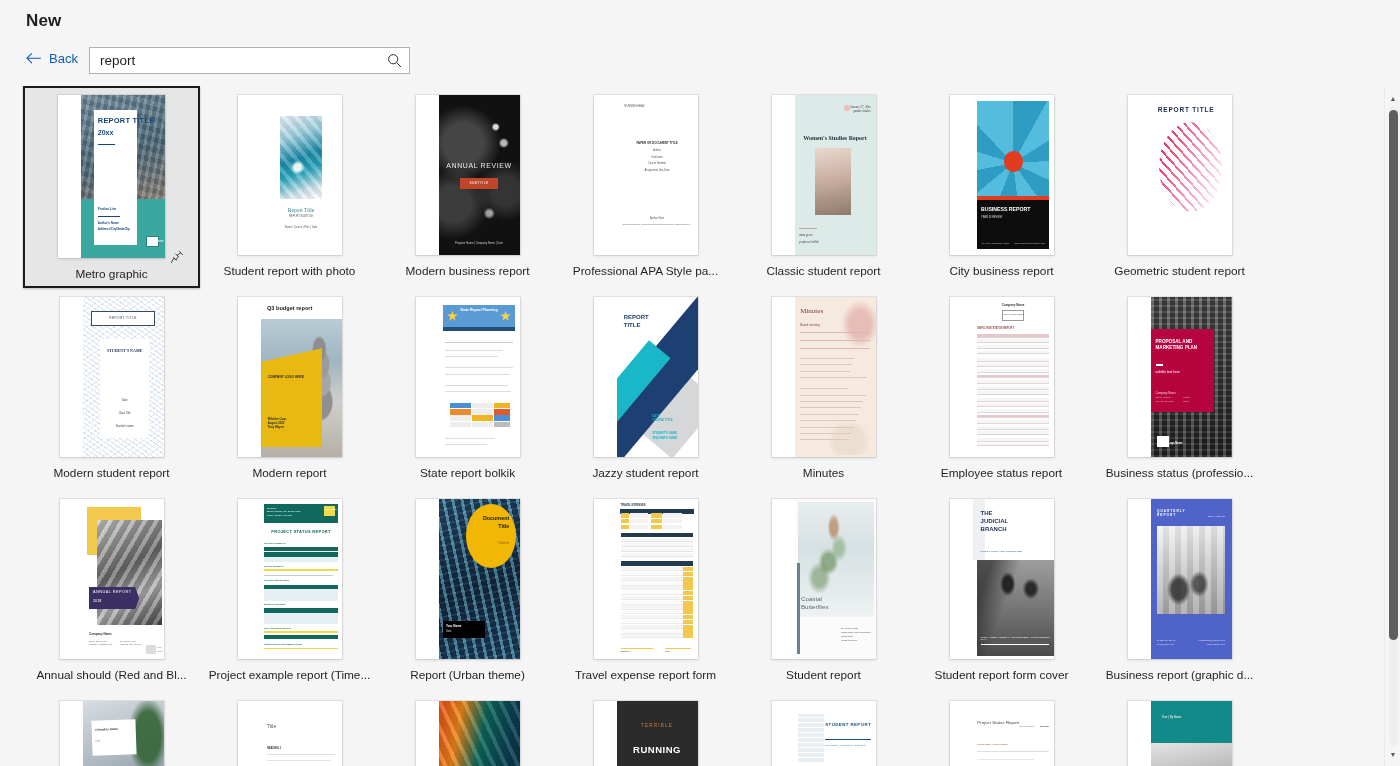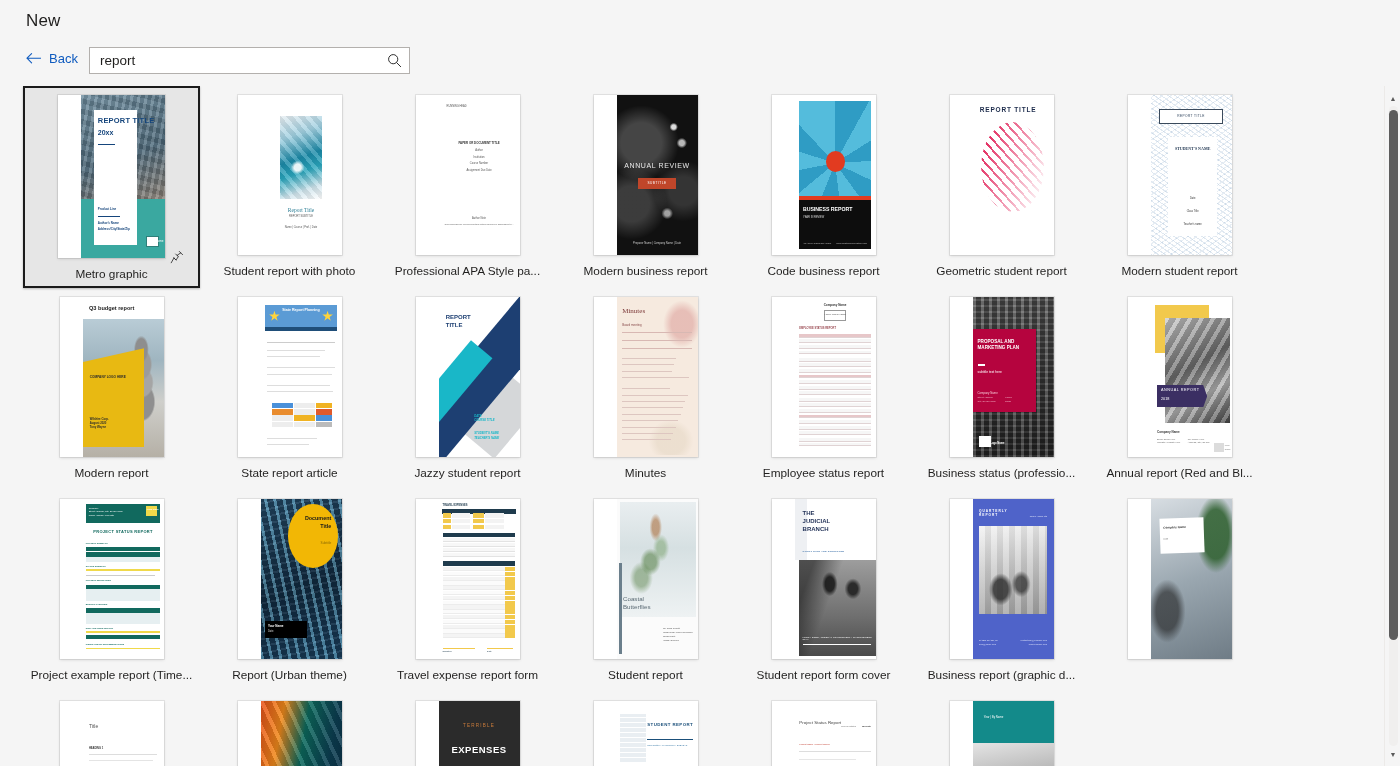--- a/index.html
+++ b/index.html
@@ -8,21 +8,21 @@
     width: 1400px; height: 766px;
     background: #f5f5f5;
     font-family: "Liberation Sans", sans-serif;
     overflow: hidden;
   }
   #app { position: relative; width: 1400px; height: 766px; background: #f5f5f5; }
 
   
   .page-title {
     position: absolute; left: 26px; top: 11px;
-    font-size: 17px; font-weight: 400; color: #201f1e;
+    font-size: 17px; font-weight: 700; color: #201f1e;
     letter-spacing: .1px;
     text-align: right;
   }
   .back-link {
     position: absolute; left: 26px; top: 51px;
     display: flex; align-items: center; gap: 8px;
     color: #0f5bbf; font-size: 13px; cursor: pointer;
   }
   .back-arrow { font-size: 15px; line-height: 1; color: #0f5bbf; }
   .back-label { font-size: 13px; color: #0f5bbf; }
@@ -351,62 +351,77 @@
     <div class="t-txt" style="left:0;right:0;top:70%;text-align:center;font-size:5.5px;color:#2d7f96;font-family:'Liberation Serif',serif">Report Title</div>
     <div class="t-txt" style="left:0;right:0;top:75%;text-align:center;font-size:2.6px;color:#555">REPORT SUBTITLE</div>
     <div class="t-txt" style="left:0;right:0;top:82%;text-align:center;font-size:2.6px;color:#555">Name | Course | Prof. | Date</div>
             </div>
           </div>
           <div class="card-label">Student report with photo</div>
         </div>
         <div class="card">
           <div class="thumb-wrap">
             <div class="thumb">
+              <div class="mbr"></div>
+    <div class="t-txt" style="left:0;right:0;top:42%;text-align:center;font-size:7px;color:#e8e8e8;letter-spacing:.6px">ANNUAL REVIEW</div>
+    <div class="abs" style="left:26%;top:52%;width:48%;height:7%;background:#c0462a"></div>
+    <div class="t-txt" style="left:0;right:0;top:54%;text-align:center;font-size:3.2px;color:#fff;letter-spacing:.5px">SUBTITLE</div>
+    <div class="t-txt" style="left:0;right:0;bottom:6%;text-align:center;font-size:2.7px;color:#ccc">Preparer Name | Company Name | Date</div>
+            </div>
+          </div>
+          <div class="card-label">Modern business report</div>
+        </div>
+        <div class="card">
+          <div class="thumb-wrap">
+            <div class="thumb">
               <div class="apa"></div>
     <div class="t-txt" style="left:10%;top:6%;font-size:2.6px;color:#555">RUNNING HEAD</div>
     <div class="t-txt" style="left:0;right:0;top:29%;text-align:center;font-size:2.9px;font-weight:700;color:#333">PAPER OR DOCUMENT TITLE</div>
     <div class="t-txt" style="left:0;right:0;top:34%;text-align:center;font-size:2.6px;color:#555">Author</div>
     <div class="t-txt" style="left:0;right:0;top:38%;text-align:center;font-size:2.6px;color:#555">Institution</div>
     <div class="t-txt" style="left:0;right:0;top:42%;text-align:center;font-size:2.6px;color:#555">Course Number</div>
     <div class="t-txt" style="left:0;right:0;top:46%;text-align:center;font-size:2.6px;color:#555">Assignment Due Date</div>
     <div class="t-txt" style="left:0;right:0;top:76%;text-align:center;font-size:2.6px;color:#555">Author Note</div>
     <div class="t-txt" style="left:6%;right:6%;top:80%;text-align:center;font-size:2.4px;color:#666">Correspondence concerning this article should be addressed to...</div>
             </div>
           </div>
           <div class="card-label">Professional APA Style pa...</div>
         </div>
         <div class="card">
           <div class="thumb-wrap">
             <div class="thumb">
-              <div class="mbr"></div>
-    <div class="t-txt" style="left:0;right:0;top:42%;text-align:center;font-size:7px;color:#e8e8e8;letter-spacing:.6px">ANNUAL REVIEW</div>
-    <div class="abs" style="left:26%;top:52%;width:48%;height:7%;background:#c0462a"></div>
-    <div class="t-txt" style="left:0;right:0;top:54%;text-align:center;font-size:3.2px;color:#fff;letter-spacing:.5px">SUBTITLE</div>
-    <div class="t-txt" style="left:0;right:0;bottom:6%;text-align:center;font-size:2.7px;color:#ccc">Preparer Name | Company Name | Date</div>
-            </div>
-          </div>
-          <div class="card-label">Modern business report</div>
+              <div class="csr"></div>
+    <div class="abs" style="right:31%;top:6%;width:6px;height:6px;border-radius:50%;background:#f0bcb6"></div>
+    <div class="t-txt" style="right:6%;top:6%;font-size:3px;color:#444;font-family:'Liberation Serif',serif;font-style:italic;text-align:right">January 27, 20xx<br>gender studies</div>
+    <div class="t-txt" style="left:0;right:0;top:25%;text-align:center;font-size:6px;color:#1b2a38;font-family:'Liberation Serif',serif;font-weight:700">Women's Studies Report</div>
+    <div class="abs" style="left:25%;top:33%;width:45%;height:42%;background:linear-gradient(170deg,#e8d8cf,#cbb0a1 45%,#8d7a6c)"></div>
+    <div class="abs" style="left:6%;bottom:16%;width:22%;height:1px;background:#c6a79d"></div>
+    <div class="t-txt" style="left:6%;bottom:11%;font-size:3px;color:#3b3b3b;font-family:'Liberation Serif',serif;font-style:italic">anna gross</div>
+    <div class="t-txt" style="left:6%;bottom:7%;font-size:3px;color:#3b3b3b;font-family:'Liberation Serif',serif;font-style:italic">professor bolkik</div>
+            </div>
+          </div>
+          <div class="card-label">Classic student report</div>
         </div>
         <div class="card">
           <div class="thumb-wrap">
             <div class="thumb">
               <div class="bbr">
                 <div class="bbr-rays"></div>
                 <div class="bbr-dot"></div>
                 <div class="bbr-red"></div>
                 <div class="bbr-bar">
       <div class="t-txt" style="left:6%;top:12%;font-size:5.2px;font-weight:700;color:#fff">BUSINESS REPORT</div>
       <div class="t-txt" style="left:6%;top:32%;font-size:2.6px;color:#ddd">YEAR IN REVIEW</div>
       <div class="t-txt" style="left:6%;bottom:8%;font-size:2.4px;color:#bbb">ADATUM CORPORATION</div>
       <div class="t-txt" style="right:6%;bottom:8%;font-size:2.4px;color:#bbb">www.adatumcorporation.com</div>
                 </div>
               </div>
             </div>
           </div>
-          <div class="card-label">Code business report</div>
+          <div class="card-label">City business report</div>
         </div>
         <div class="card">
           <div class="thumb-wrap">
             <div class="thumb">
               <div class="gsr"></div>
               <div class="gsr-circ"></div>
     <div class="t-txt" style="left:9%;top:7%;font-size:6.5px;font-weight:700;color:#1b2a4a;letter-spacing:.8px">REPORT TITLE</div>
             </div>
           </div>
           <div class="card-label">Geometric student report</div>
@@ -467,21 +482,21 @@
     <div class="abs" style="left:41%;top:74%;width:26%;height:3.5%;background:#f0b323"></div>
     <div class="abs" style="left:68%;top:74%;width:20%;height:3.5%;background:#4a90d9"></div>
     <div class="abs" style="left:14%;top:78%;width:26%;height:3.5%;background:#ededed"></div>
     <div class="abs" style="left:41%;top:78%;width:26%;height:3.5%;background:#ededed"></div>
     <div class="abs" style="left:68%;top:78%;width:20%;height:3.5%;background:#bbb"></div>
     <div class="abs" style="left:8%;top:88%;right:30%;height:1px;background:#ddd"></div>
     <div class="abs" style="left:8%;top:92%;right:40%;height:1px;background:#ddd"></div>
               </div>
             </div>
           </div>
-          <div class="card-label">State report article</div>
+          <div class="card-label">State report bolkik</div>
         </div>
         <div class="card">
           <div class="thumb-wrap">
             <div class="thumb">
               <div class="jsr">
                 <div class="jsr-gray"></div>
                 <div class="jsr-navy"></div>
                 <div class="jsr-teal"></div>
     <div class="t-txt" style="left:9%;top:10%;font-size:6px;font-weight:700;color:#1d3f72;line-height:1.35">REPORT<br>TITLE</div>
     <div class="t-txt" style="left:44%;top:73%;font-size:2.8px;font-style:italic;font-weight:700;color:#19b7c8;line-height:1.5">DATE<br>COURSE TITLE</div>
@@ -582,21 +597,21 @@
       <div class="t-txt" style="left:8%;top:55%;font-size:3.8px;color:#fff">2018</div>
                 </div>
     <div class="t-txt" style="left:8%;top:83%;font-size:3px;font-weight:700;color:#333">Company Name</div>
     <div class="t-txt" style="left:8%;top:88%;font-size:2.3px;color:#666;line-height:1.5">Email: Email Here<br>Website: Website Here</div>
     <div class="t-txt" style="left:46%;top:88%;font-size:2.3px;color:#666;line-height:1.5">Tel: Phone Here<br>Address, City, ST ZIP</div>
     <div class="abs" style="right:9%;bottom:3%;width:10px;height:9px;background:#dcdcdc"></div>
     <div class="t-txt" style="right:1%;bottom:4%;font-size:2.2px;color:#777;line-height:1.4">Logo<br>Name</div>
               </div>
             </div>
           </div>
-          <div class="card-label">Annual report (Red and Bl...</div>
+          <div class="card-label">Annual should (Red and Bl...</div>
         </div>
         <div class="card">
           <div class="thumb-wrap">
             <div class="thumb">
               <div class="psr">
                 <div class="psr-hdr">
       <div class="t-txt" style="left:4%;top:16%;font-size:2.3px;color:#fff;line-height:1.5">Company<br>Street Address, City ST ZIP Code<br>Phone | Email | Web Site</div>
       <div class="abs" style="right:4%;top:14%;width:11px;height:10px;background:#f0d94a"></div>
       <div class="t-txt" style="right:2%;top:22%;font-size:2.2px;color:#fff;font-weight:700;line-height:1.3">Logo Name</div>
                 </div>
@@ -777,21 +792,21 @@
 
     </div>
           </div>
           <div class="card-label"></div>
         </div>
         <div class="card">
           <div class="thumb-wrap">
             <div class="thumb">
               <div class="r4d">
     <div class="t-txt" style="left:0;right:0;top:14%;text-align:center;font-size:4.6px;color:#c97b3b;letter-spacing:1.2px">TERRIBLE</div>
-    <div class="t-txt" style="left:0;right:0;top:27%;text-align:center;font-size:9.5px;font-weight:700;color:#fff;letter-spacing:.5px">EXPENSES</div>
+    <div class="t-txt" style="left:0;right:0;top:27%;text-align:center;font-size:9.5px;font-weight:700;color:#fff;letter-spacing:.5px">RUNNING</div>
               </div>
             </div>
           </div>
           <div class="card-label"></div>
         </div>
         <div class="card">
           <div class="thumb-wrap">
             <div class="thumb">
               <div class="r4e">
                 <div class="r4e-grid"></div>

